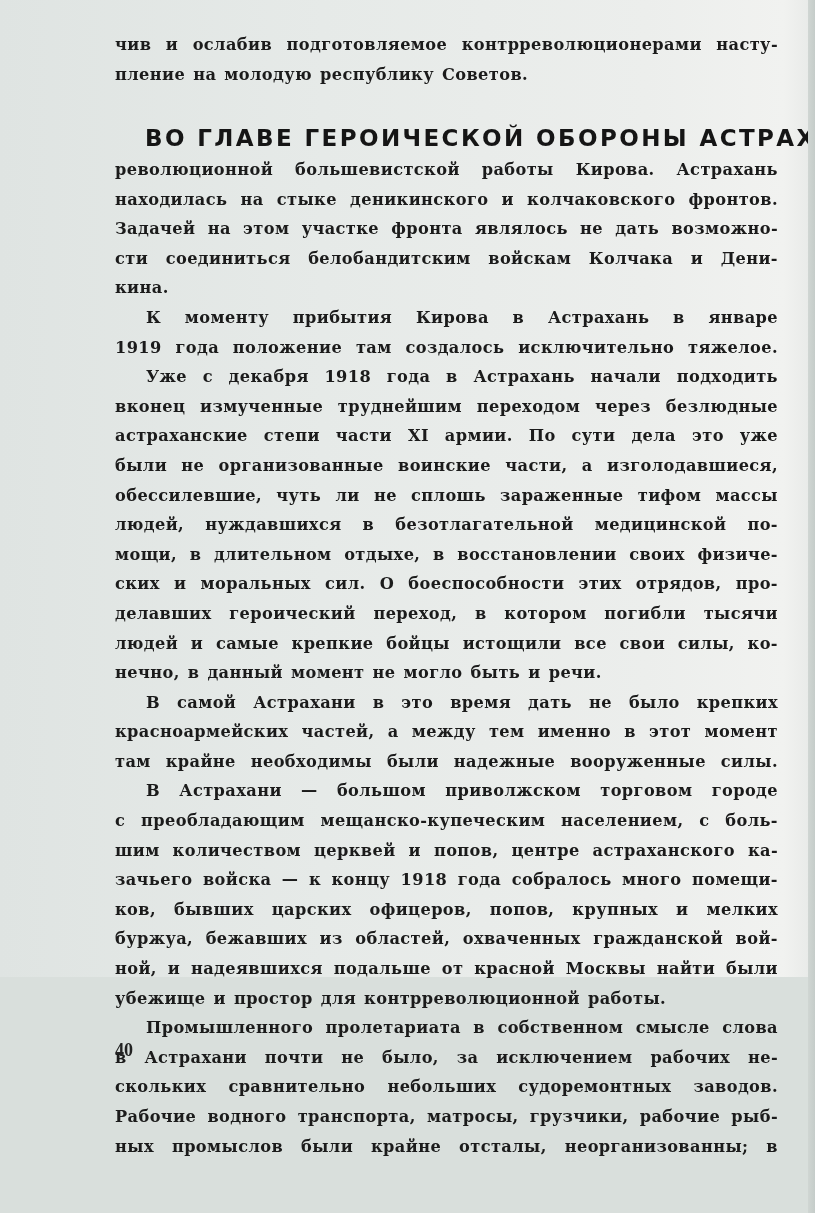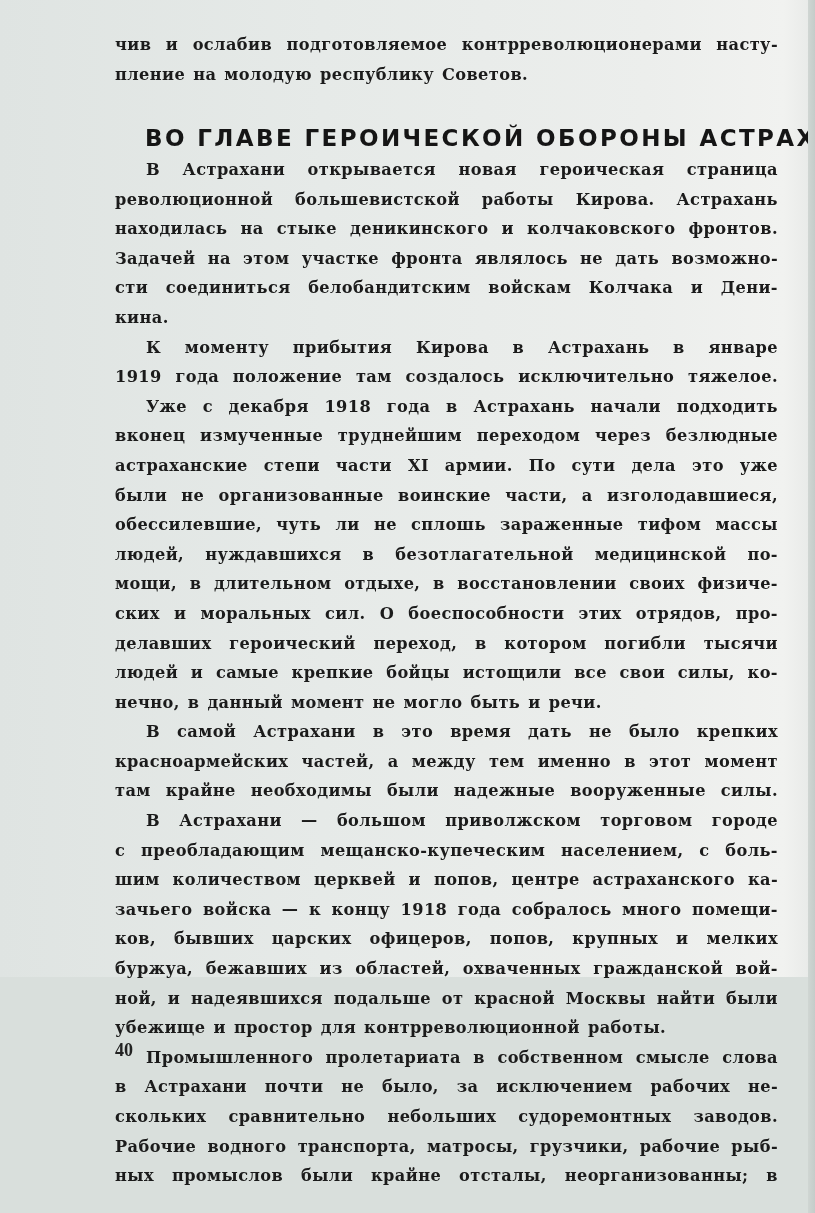--- a/index.html
+++ b/index.html
@@ -51,21 +51,20 @@
 
 <div class="page">
   <div class="text-block top-block">
     <span class="line">чив и ослабив подготовляемое контрреволюционерами насту-</span>
     <span class="line last">пление на молодую республику Советов.</span>
   </div>
 
   <div class="heading">ВО ГЛАВЕ ГЕРОИЧЕСКОЙ ОБОРОНЫ АСТРАХАНИ</div>
 
   <div class="text-block main-block" id="main-block">
-      <span class="line indent">В Астрахани открывается новая героическая страница</span>
       <span class="line">революционной большевистской работы Кирова. Астрахань</span>
       <span class="line">находилась на стыке деникинского и колчаковского фронтов.</span>
       <span class="line">Задачей на этом участке фронта являлось не дать возможно-</span>
       <span class="line">сти соединиться белобандитским войскам Колчака и Дени-</span>
       <span class="line last">кина.</span>
       <span class="line indent">К моменту прибытия Кирова в Астрахань в январе</span>
       <span class="line">1919 года положение там создалось исключительно тяжелое.</span>
       <span class="line indent">Уже с декабря 1918 года в Астрахань начали подходить</span>
       <span class="line">вконец измученные труднейшим переходом через безлюдные</span>
       <span class="line">астраханские степи части XI армии. По сути дела это уже</span>

